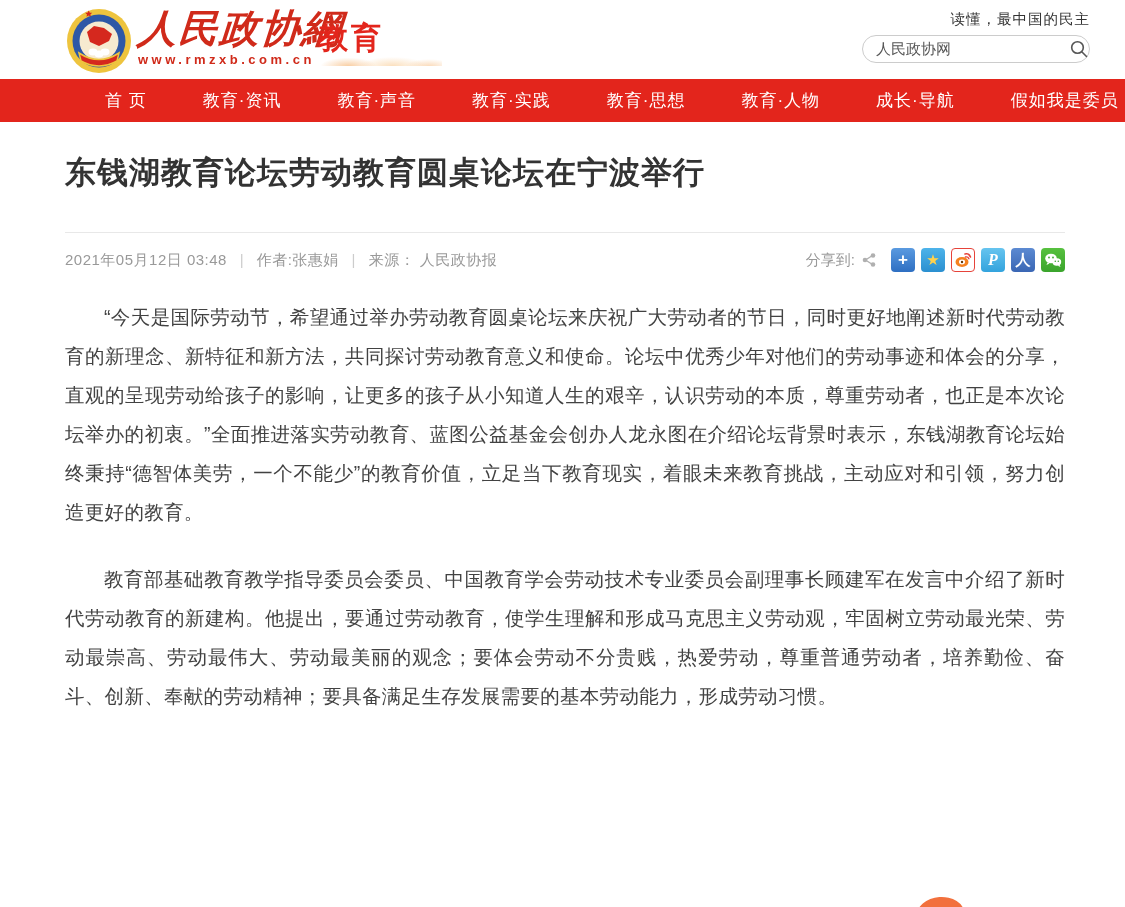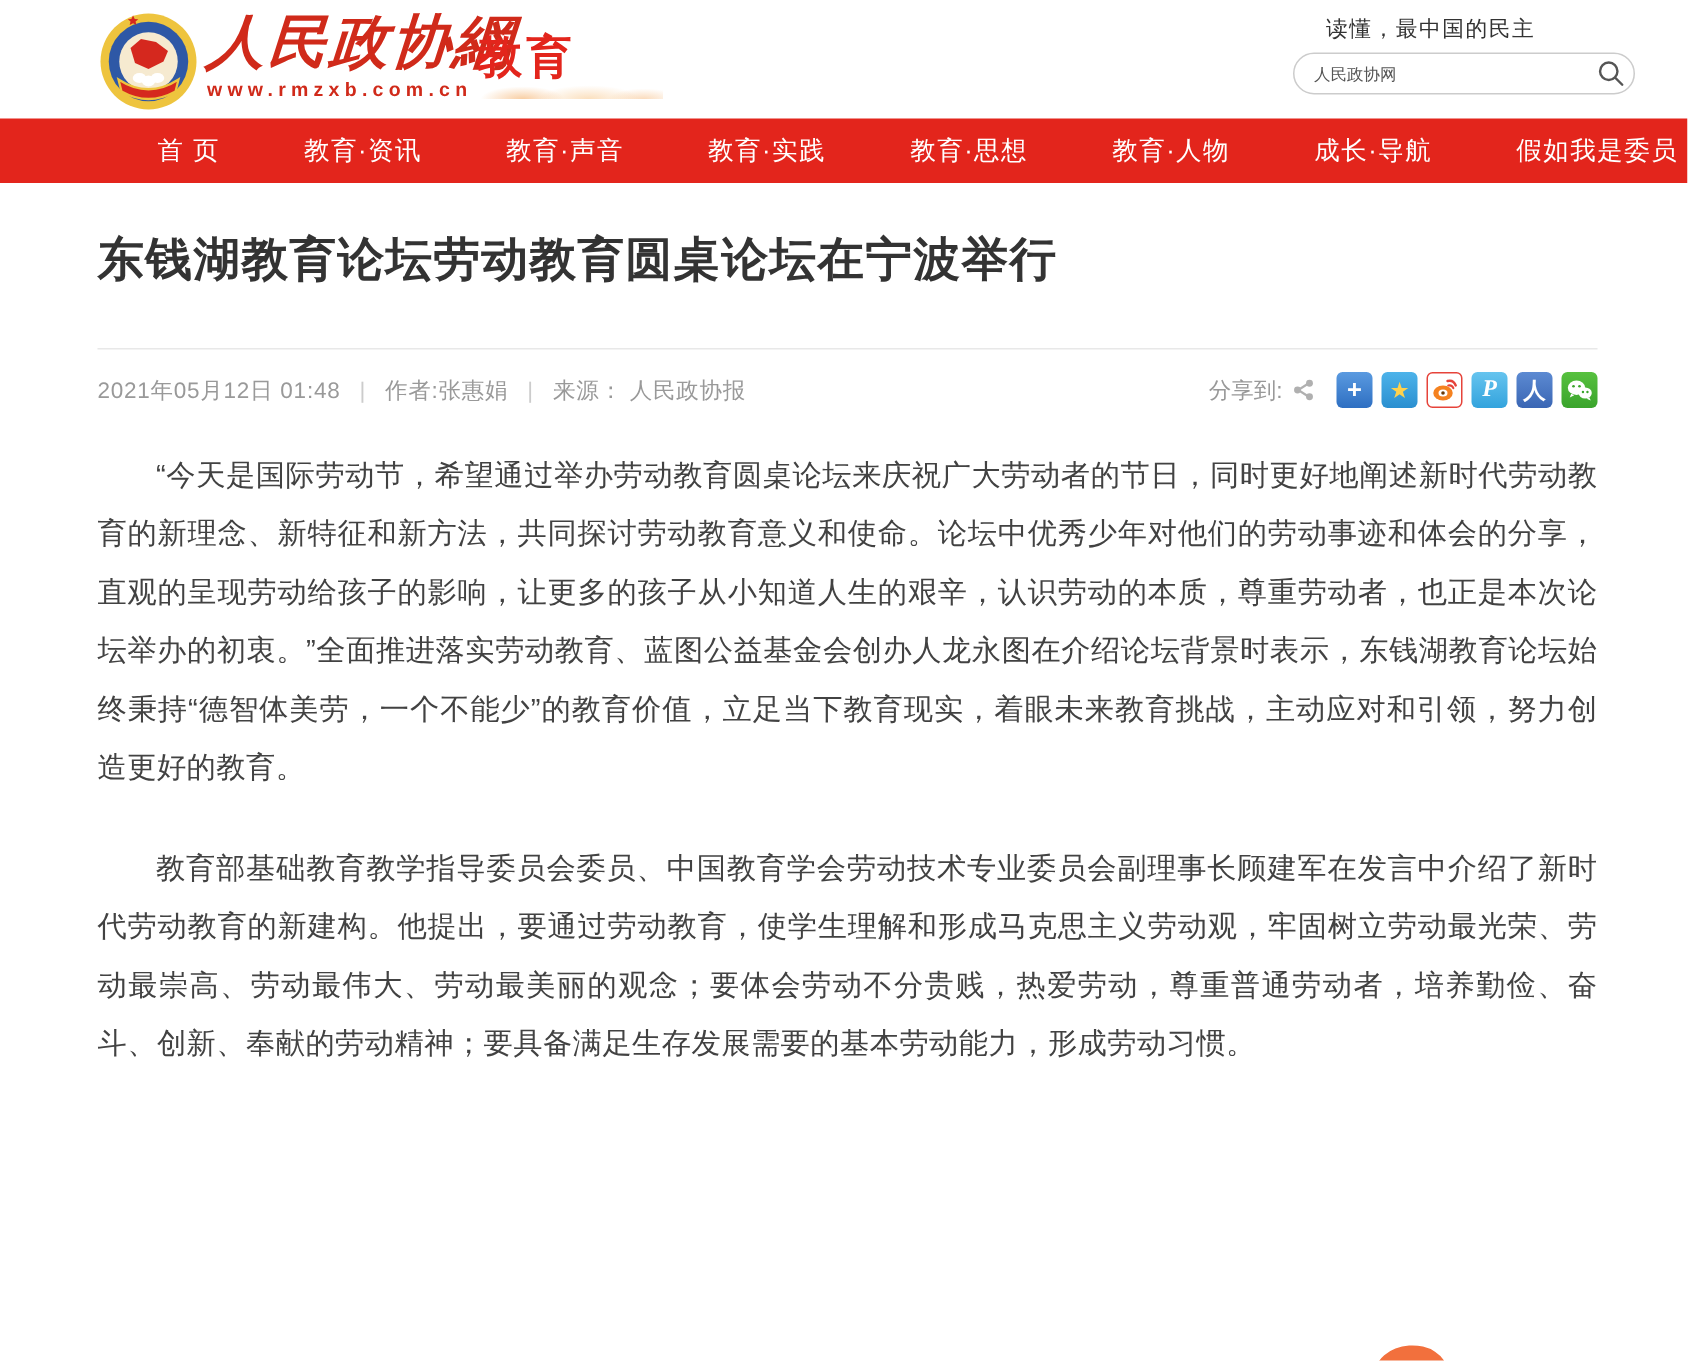--- a/index.html
+++ b/index.html
@@ -15,26 +15,26 @@
     font-weight:bold; font-size:39px; color:#d02a1a; letter-spacing:2px; line-height:44px;
     transform:skewX(-4deg); }
   .logo-url { font-size:13px; font-weight:bold; color:#d02a1a; letter-spacing:3.5px; margin-top:2px; }
   .channel-badge { position:absolute; left:318px; top:18px; }
   .channel-text { font-size:30px; font-weight:bold; color:#e3251c; letter-spacing:3px; position:relative; z-index:2; }
   .channel-hills { position:absolute; left:-6px; top:30px; width:130px; height:18px; z-index:1;
     background:
       radial-gradient(ellipse 40px 12px at 28% 100%, rgba(243,166,88,.55), rgba(243,166,88,0) 70%),
       radial-gradient(ellipse 48px 13px at 62% 100%, rgba(246,185,110,.45), rgba(246,185,110,0) 70%),
       radial-gradient(ellipse 34px 10px at 90% 100%, rgba(243,166,88,.4), rgba(243,166,88,0) 70%); }
-  .tagline { position:absolute; left:884px; top:10px; width:206px; text-align:left;
+  .tagline { position:absolute; left:884px; top:10px; width:206px; text-align:right;
     font-size:14.5px; color:#333; letter-spacing:1px; }
   .search-box { position:absolute; left:862px; top:35px; width:228px; height:28px;
     border:1px solid #ccc; border-radius:14px; display:flex; align-items:center; background:#fff; }
   .search-input { flex:1; border:none; outline:none; background:transparent; padding:0 8px 0 13px;
-    font-size:11px; color:#555; font-family:Liberation Serif, serif; }
+    font-size:15px; color:#555; font-family:Liberation Serif, serif; }
   .search-btn { width:30px; height:26px; border:none; background:transparent; cursor:pointer;
     display:flex; align-items:center; justify-content:center; }
 
   
   .navbar { position:absolute; left:0; top:79px; width:1125px; height:43px; background:#e3251c;
     display:flex; align-items:center; padding-left:105px; }
   .nav-item { color:#fff; font-size:17px; text-decoration:none; cursor:pointer; white-space:nowrap;
     margin-right:56px; letter-spacing:1px; }
 
   
@@ -125,21 +125,21 @@
 
 <div class="content">
 
 
   <h1 class="article-title">东钱湖教育论坛劳动教育圆桌论坛在宁波举行</h1>
 
   <div class="rule"></div>
 
   <div class="meta-row">
     <div class="meta-left">
-      <span>2021年05月12日 01:48</span>
+      <span>2021年05月12日 03:48</span>
       <span class="meta-sep">|</span>
       <span>作者:张惠娟</span>
       <span class="meta-sep">|</span>
       <span>来源： 人民政协报</span>
     </div>
 
     <div class="share-area">
       <span class="share-label">分享到:</span>
       <span class="share-handle">
         <svg width="16" height="16" viewBox="0 0 16 16">

